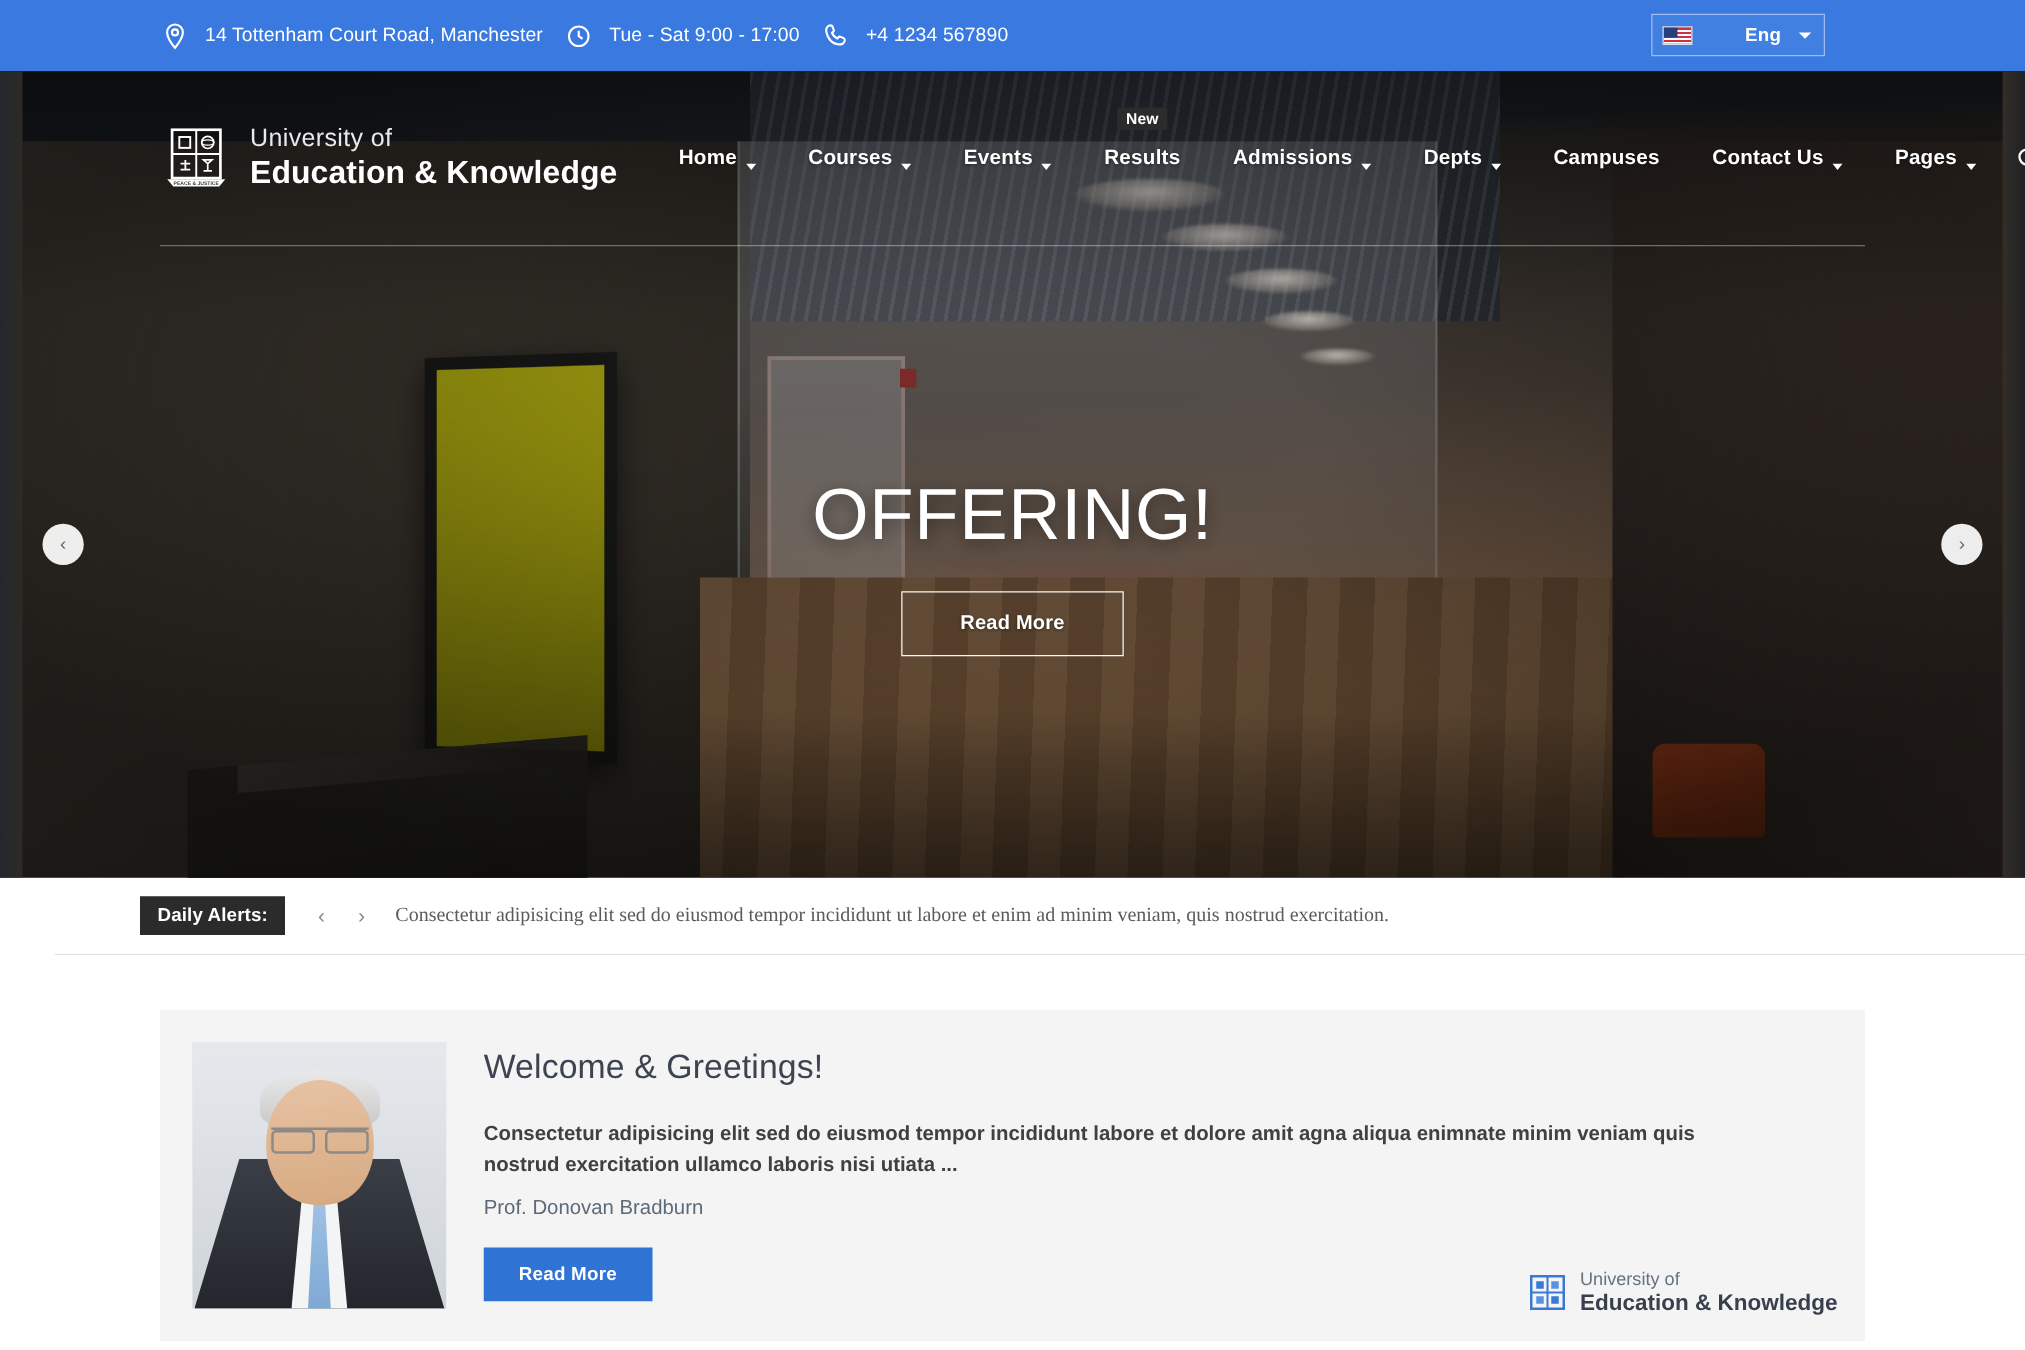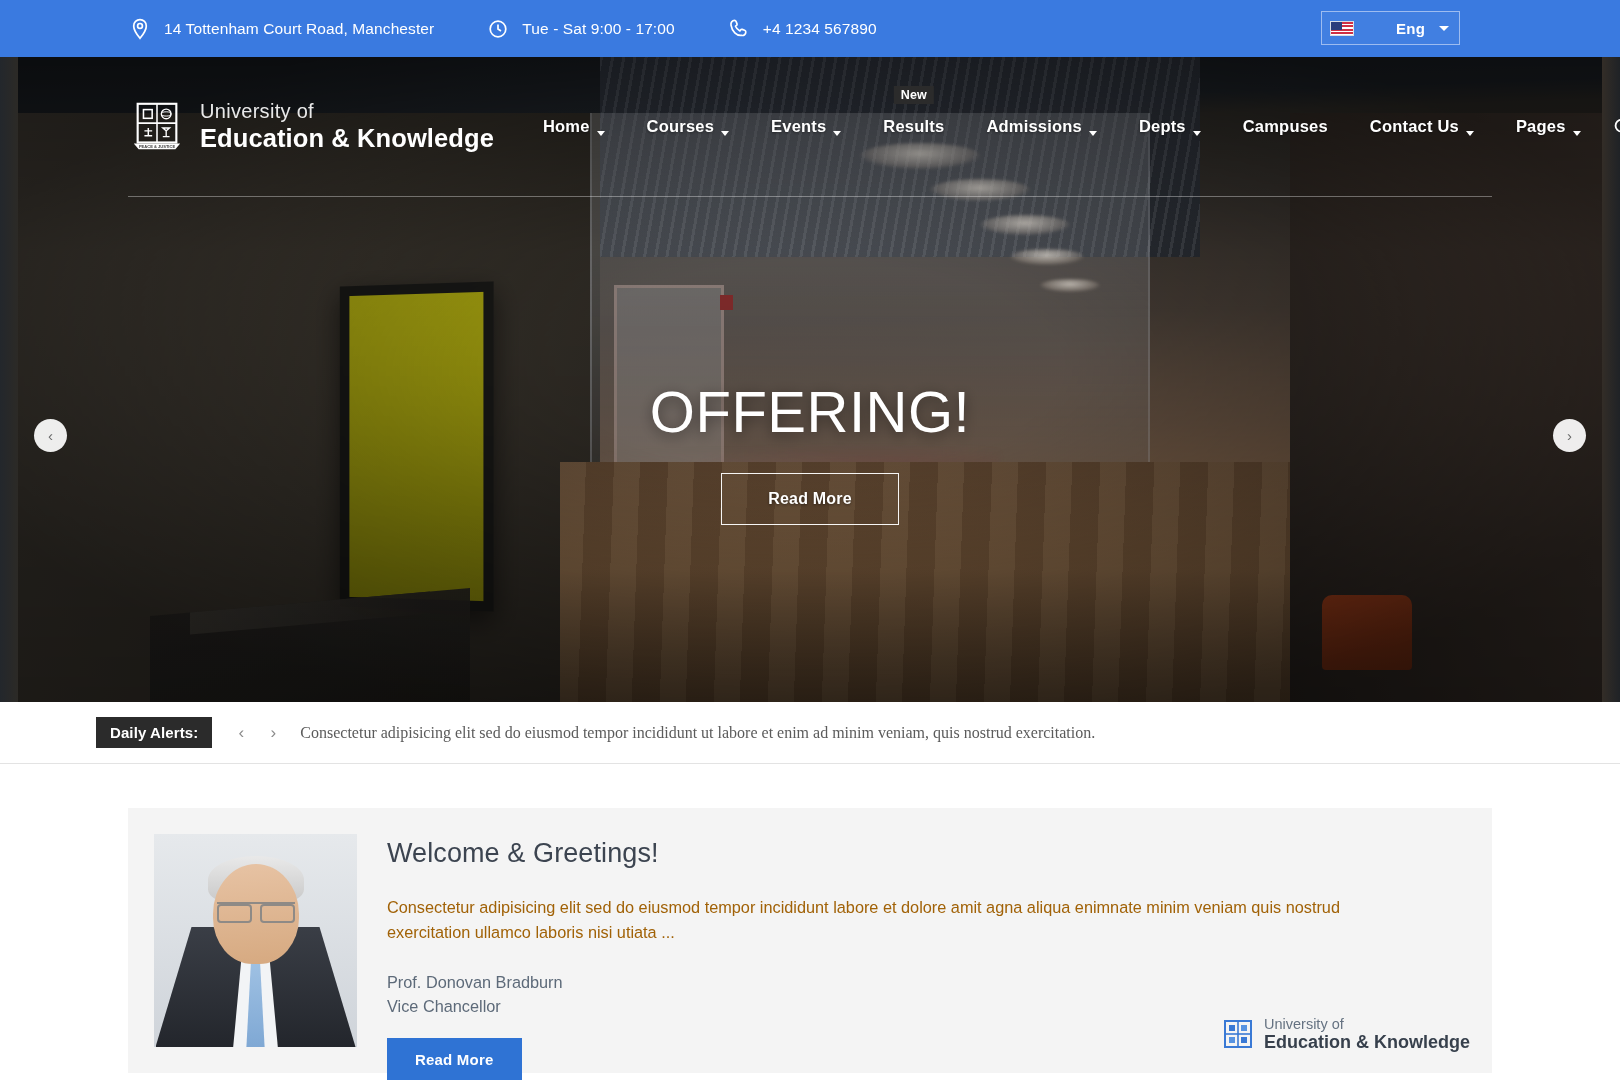--- a/index.html
+++ b/index.html
@@ -12,21 +12,21 @@
 
   
   .topbar {
     height: 57px;
     background: #3a7ae0;
     display: flex;
     align-items: center;
     padding: 0 32px 0 128px;
     position: relative;
   }
-  .topbar-items { display: flex; align-items: center; gap: 52px; }
+  .topbar-items { display: flex; align-items: center; gap: 17px; }
   .tb-item { display: flex; align-items: center; gap: 12px; }
   .tb-item span.txt {
     color: #ffffff;
     font-size: 15.5px;
     letter-spacing: .1px;
     white-space: nowrap;
   }
   .tb-icon { width: 24px; height: 24px; flex: 0 0 24px; color: #fff; }
   .tb-icon svg { display: block; width: 100%; height: 100%; }
 
@@ -289,22 +289,23 @@
     cursor: pointer;
   }
   .hero-arrow.left { left: 34px; }
   .hero-arrow.right { right: 34px; }
 
   
   .ticker-wrap {
     height: 62px;
     border-bottom: 1px solid #e3e3e3;
     display: flex; align-items: center;
-    padding: 0 96px;
+    padding: 0 68px;
     background: #ffffff;
+    margin-left: 44px;
   }
   .ticker-badge {
     background: #2b2b2b;
     color: #ffffff;
     font-size: 15px;
     font-weight: 700;
     padding: 7px 14px;
     letter-spacing: .1px;
     flex: 0 0 auto;
   }
@@ -391,25 +392,26 @@
     position: relative;
   }
   .welcome-title {
     color: #3c4450;
     font-size: 27px;
     font-weight: 400;
     letter-spacing: .1px;
     margin-bottom: 26px;
   }
   .welcome-para {
-    color: #a16207;
+    color: #404040;
     font-size: 16.3px;
     line-height: 1.55;
     max-width: 1030px;
-    margin-bottom: 24px;
+    margin-bottom: 8px;
+    font-weight: bold;
   }
   .vc-name { color: #5d6a79; font-size: 16.3px; line-height: 1.5; }
   .vc-role { color: #5d6a79; font-size: 16.3px; line-height: 1.5; }
   .btn-primary {
     display: inline-block;
     margin-top: 20px;
     background: #2f73d4;
     color: #ffffff;
     font-size: 15px;
     font-weight: 700;
@@ -606,21 +608,20 @@
       <span class="tie"></span>
       <span class="hair"></span>
       <span class="head"></span>
       <span class="glasses"></span>
     </div>
 
     <div class="welcome-body">
       <div class="welcome-title">Welcome &amp; Greetings!</div>
       <div class="welcome-para">Consectetur adipisicing elit sed do eiusmod tempor incididunt labore et dolore amit agna aliqua enimnate minim veniam quis nostrud exercitation ullamco laboris nisi utiata ...</div>
       <div class="vc-name">Prof. Donovan Bradburn</div>
-      <div class="vc-role">Vice Chancellor</div>
       <button class="btn-primary">Read More</button>
 
       <div class="watermark">
         <span class="wm-crest">
           <svg viewBox="0 0 30 30">
             <rect x="2" y="2" width="26" height="26" fill="none" stroke="#2f73d4" stroke-width="2"></rect>
             <line x1="15" y1="2" x2="15" y2="28" stroke="#2f73d4" stroke-width="1.6"></line>
             <line x1="2" y1="15" x2="28" y2="15" stroke="#2f73d4" stroke-width="1.6"></line>
             <rect x="6" y="6" width="6" height="6" fill="#2f73d4"></rect>
             <rect x="18" y="6" width="6" height="6" fill="#4f8ee0"></rect>

